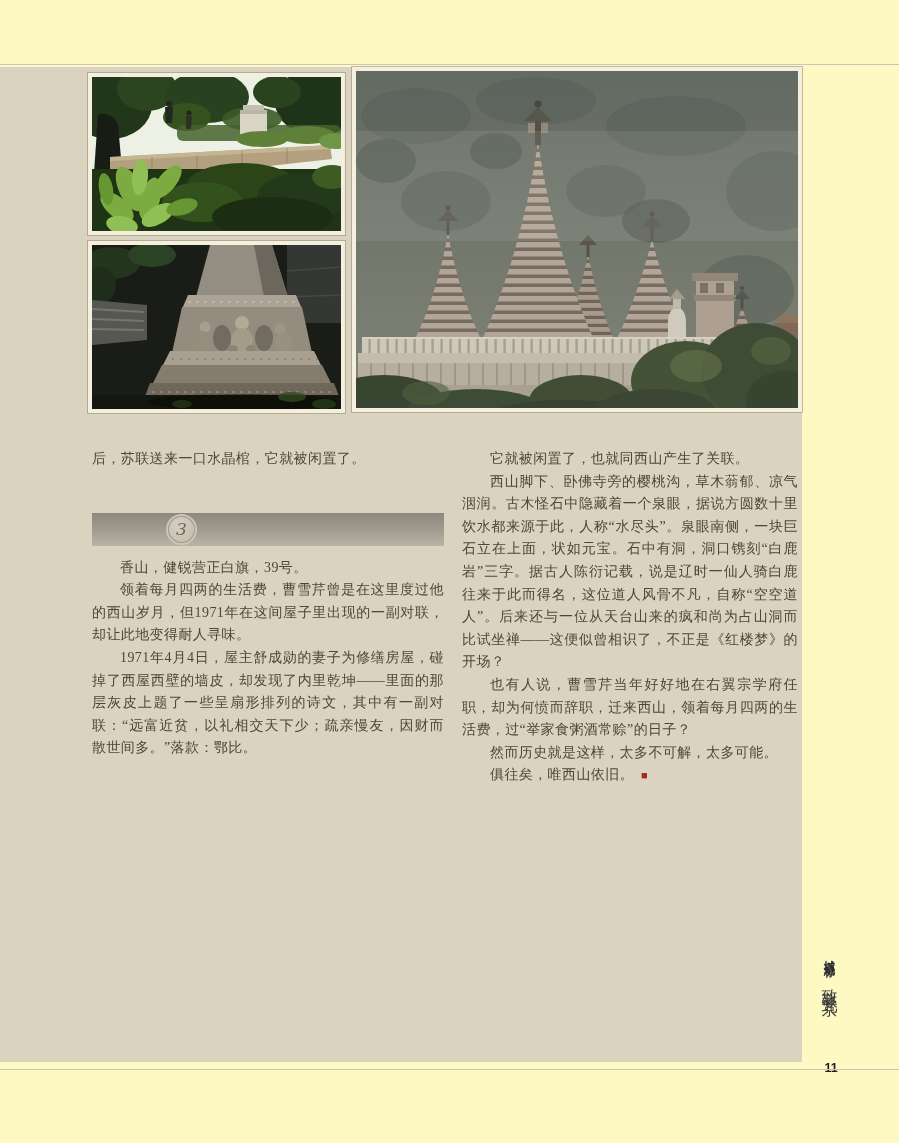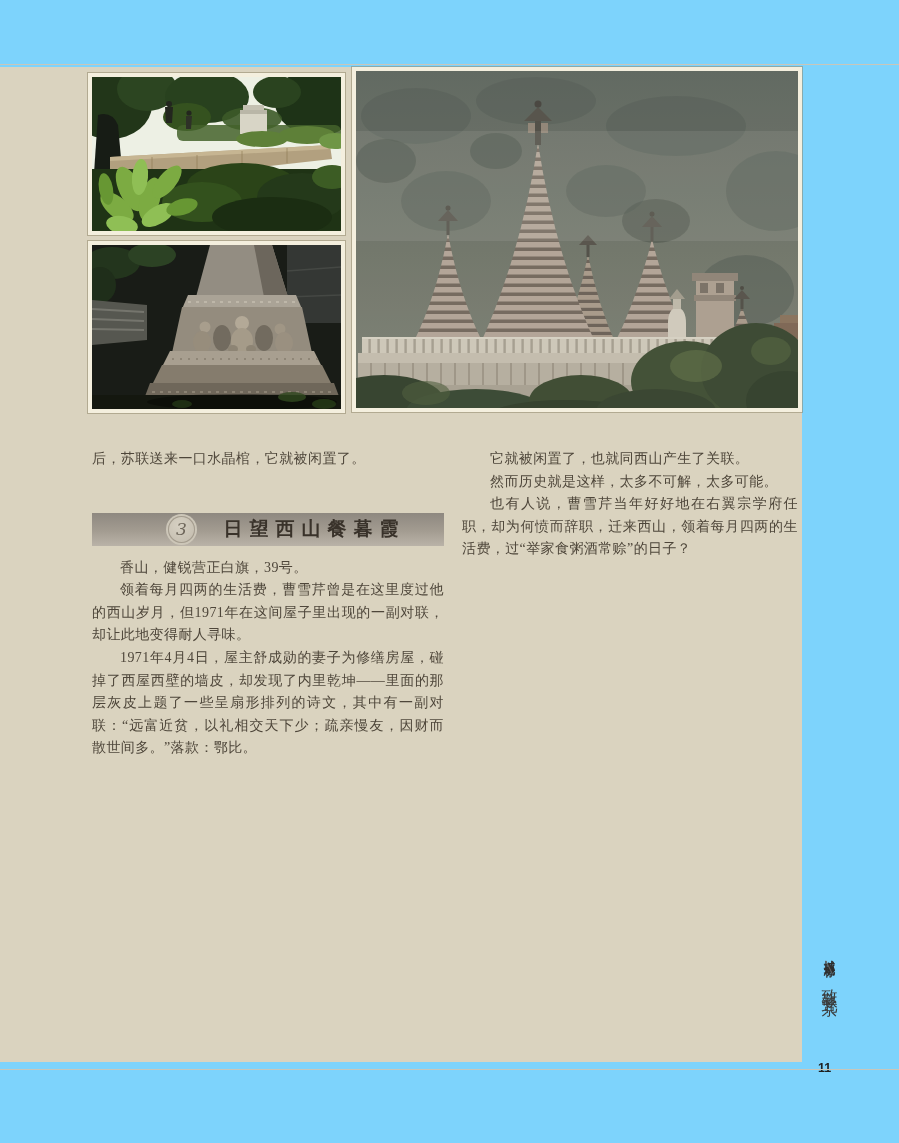--- a/index.html
+++ b/index.html
@@ -1,16 +1,16 @@
 <!DOCTYPE html>
 <html><head>
 <meta charset="utf-8">
 <style>
   html,body{margin:0;padding:0;background:#ffffff;}
-  .page{position:relative;width:899px;height:1143px;background:#7dd3fc;overflow:hidden;
+  .page{position:relative;width:899px;height:1143px;background:#fef9c3;overflow:hidden;
         font-family:"Liberation Serif","DejaVu Serif",serif;}
   .rule{position:absolute;left:0;width:899px;height:1px;background:#c9c6b9;}
   .rule-top{top:64px;}
   .rule-bottom{top:1069px;}
   .content-panel{position:absolute;left:0;top:67px;width:802px;height:995px;background:#dad3bf;}
   
   .photo{position:absolute;margin:0;border:4px solid #f4efde;
          box-shadow:0 0 0 1px rgba(146,136,108,.55);background:#777;line-height:0;}
   .photo svg{display:block;}
   .photo-garden{left:88px;top:73px;}
@@ -40,21 +40,21 @@
   .folio-block{position:absolute;left:816px;top:951px;width:26px;display:flex;
        flex-direction:column;align-items:center;}
   .series-label{writing-mode:vertical-rl;text-orientation:upright;
        font-family:"Liberation Sans","DejaVu Sans",sans-serif;font-weight:bold;
        font-size:11px;letter-spacing:2px;color:#2e2e2e;}
   .sep-slash{font-size:11px;color:#6a6a6a;margin:2px 0;
        font-family:"DejaVu Sans",sans-serif;}
   .edition-title{writing-mode:vertical-rl;text-orientation:upright;
        font-size:16px;letter-spacing:4px;color:#3a3a3a;
        font-family:"Liberation Serif","DejaVu Serif",serif;}
-  .page-number{position:absolute;left:818px;top:1061px;width:26px;
+  .page-number{position:absolute;left:818px;top:1061px;width:26px;text-align:center;
        font-weight:bold;font-size:12.5px;color:#1f1f1f;
        font-family:"Liberation Sans","DejaVu Sans",sans-serif;}
 </style>
 </head>
 <body>
 
 <div class="page">
   <div class="rule rule-top"></div>
   <div class="content-panel"></div>
 
@@ -291,31 +291,32 @@
       </g>
       <rect width="442" height="337" fill="#e8ebe2" opacity=".07"></rect>
       <rect y="60" width="442" height="110" fill="#dfe3d8" opacity=".10"></rect>
     </svg>
   </figure>
 
   <div class="col col-left">
     <p class="para noindent">后，苏联送来一口水晶棺，它就被闲置了。</p>
     <div class="section-heading">
       <span class="section-number">3</span>
-      <span class="section-title">日望西山餐暮霞</span>
     </div>
     <p class="para">香山，健锐营正白旗，39号。</p>
     <p class="para">领着每月四两的生活费，曹雪芹曾是在这里度过他的西山岁月，但1971年在这间屋子里出现的一副对联，却让此地变得耐人寻味。</p>
     <p class="para">1971年4月4日，屋主舒成勋的妻子为修缮房屋，碰掉了西屋西壁的墙皮，却发现了内里乾坤——里面的那层灰皮上题了一些呈扇形排列的诗文，其中有一副对联：“远富近贫，以礼相交天下少；疏亲慢友，因财而散世间多。”落款：鄂比。</p>
   </div>
 
   <div class="col col-right">
     <p class="para">它就被闲置了，也就同西山产生了关联。</p>
+    <p class="para">西山脚下、卧佛寺旁的樱桃沟，草木蓊郁、凉气洇润。古木怪石中隐藏着一个泉眼，据说方圆数十里饮水都来源于此，人称“水尽头”。泉眼南侧，一块巨石立在上面，状如元宝。石中有洞，洞口镌刻“白鹿岩”三字。据古人陈衍记载，说是辽时一仙人骑白鹿往来于此而得名，这位道人风骨不凡，自称“空空道人”。后来还与一位从天台山来的疯和尚为占山洞而比试坐禅——这便似曾相识了，不正是《红楼梦》的开场？</p>
+    <p class="para">也有人说，曹雪芹当年好好地在右翼宗学府任职，却为何愤而辞职，迁来西山，领着每月四两的生活费，过“举家食粥酒常赊”的日子？</p>
     <p class="para">然而历史就是这样，太多不可解，太多可能。</p>
-    <p class="para">也有人说，曹雪芹当年好好地在右翼宗学府任职，却为何愤而辞职，迁来西山，领着每月四两的生活费，过“举家食粥酒常赊”的日子？</p>
+    <p class="para"><span>俱往矣，唯西山依旧。</span><span class="end-mark">■</span></p>
   </div>
 
   <div class="folio-block">
     <span class="series-label">城市地标</span>
     <span class="sep-slash">╲</span>
     <span class="edition-title">致敬北京</span>
   </div>
   <div class="page-number">11</div>
 
   <div class="rule rule-bottom"></div>

